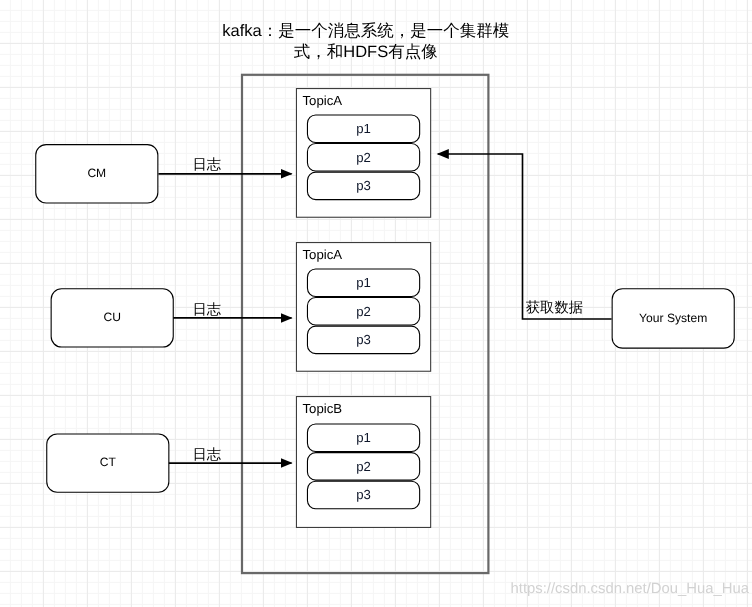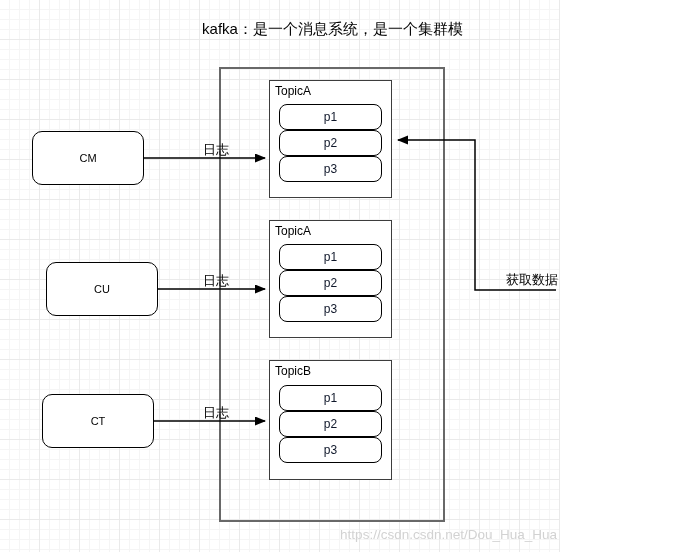--- a/index.html
+++ b/index.html
@@ -1,20 +1,20 @@
 <!DOCTYPE html>
 <html><head>
 <meta charset="utf-8">
 <style>
   html, body { margin: 0; padding: 0; }
   body { font-family: "Liberation Sans", "DejaVu Sans", sans-serif; }
 
   .canvas {
     position: relative;
-    width: 560px;
+    width: 684px;
     height: 552px;
     overflow: hidden;
     background-color: #ffffff;
     background-image:
       linear-gradient(#eaeaea 1px, transparent 1px),
       linear-gradient(90deg, #eaeaea 1px, transparent 1px),
       linear-gradient(#f5f5f5 1px, transparent 1px),
       linear-gradient(90deg, #f5f5f5 1px, transparent 1px);
     background-size: 40px 40px, 40px 40px, 10px 10px, 10px 10px;
     background-position: -1px -1px;
@@ -82,37 +82,37 @@
     position: absolute;
     left: 0; top: 0;
     pointer-events: none;
   }
 
   .edge-label {
     position: absolute;
     font-size: 13px;
     color: #000;
     text-align: center;
-    margin-left: 28px;
   }
 
   .watermark {
     position: absolute;
     right: 3px; top: 527px;
     font-size: 13.5px;
     color: #d2d2d2;
   }
 </style>
 </head>
 <body>
 
 <div class="canvas">
 
   <div class="title">
     <div>kafka：是一个消息系统，是一个集群模</div>
+    <div>式，和HDFS有点像</div>
   </div>
 
   <div class="container-box"></div>
 
   <svg class="edge-layer" width="684" height="552">
     <defs>
       <marker id="arrow" markerUnits="userSpaceOnUse" markerWidth="12" markerHeight="10" refX="10" refY="4.5" orient="auto">
         <path d="M0,0 L11,4.5 L0,9 Z" fill="#000000"></path>
       </marker>
     </defs>
@@ -146,20 +146,23 @@
     <div class="partition" style="top:75px;">p3</div>
   </div>
 
   <div class="topic" style="top:360px; height:120px;">
     <div class="topic-label">TopicB</div>
     <div class="partition" style="top:24px;">p1</div>
     <div class="partition" style="top:50px;">p2</div>
     <div class="partition" style="top:76px;">p3</div>
   </div>
 
+  <div class="node" style="left:556px; top:262px; height:55px;">
+    <span>Your System</span>
+  </div>
 
   <div class="edge-label" style="left:170px; top:141px; width:36px;">日志</div>
   <div class="edge-label" style="left:170px; top:272px; width:36px;">日志</div>
   <div class="edge-label" style="left:170px; top:404px; width:36px;">日志</div>
   <div class="edge-label" style="left:476px; top:271px; width:56px;">获取数据</div>
 
   <div class="watermark">https://csdn.csdn.net/Dou_Hua_Hua</div>
 
 </div>
 

